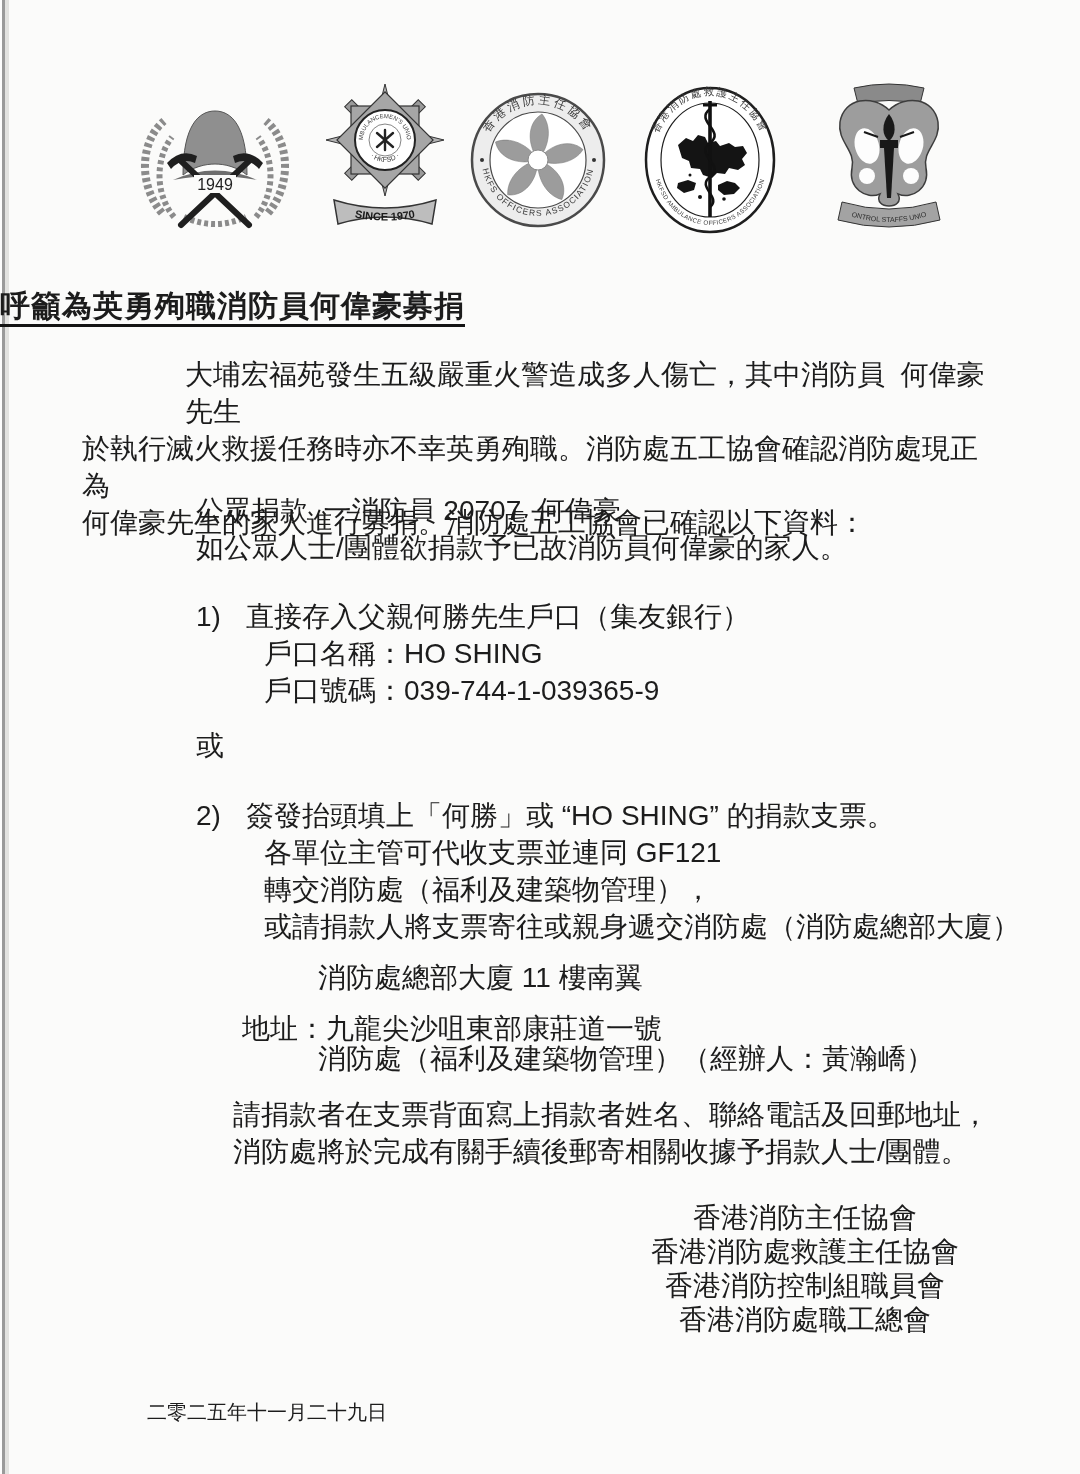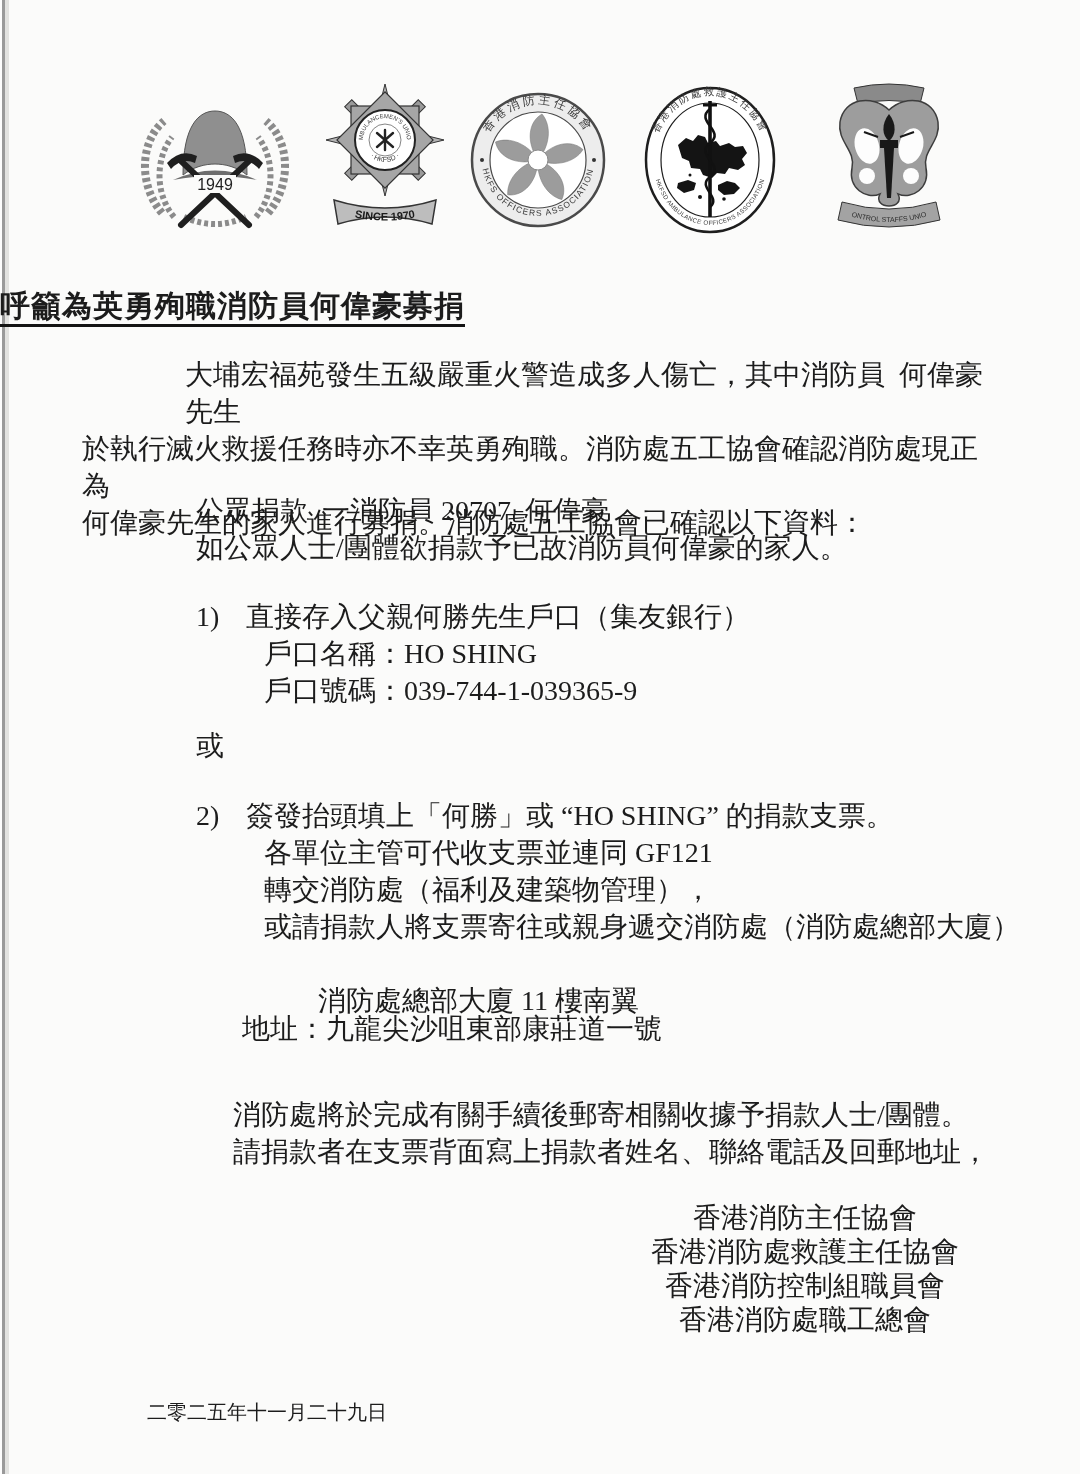--- a/index.html
+++ b/index.html
@@ -7,38 +7,38 @@
     width:1080px;height:1474px;position:relative;
     background:#f2f2f0;
     font-family:"Liberation Sans","DejaVu Sans",sans-serif;
     color:#1c1c1c;
   }
   .page{position:absolute;inset:0;background:#fbfbfa;overflow:hidden;}
   .scan-edge{
     position:absolute;left:0;top:0;bottom:0;width:12px;
     background:linear-gradient(to right,#fdfdfd 0 2px,#9a9a9a 2px 5px,#e2e2e0 5px 9px,rgba(0,0,0,0) 9px);
   }
-  .blk{position:absolute;font-size:28px;line-height:37px;font-family:Liberation Serif, serif;}
+  .blk{position:absolute;font-size:28px;line-height:37px;}
   .blk div{white-space:pre-wrap;}
   .doc-title{
     position:absolute;top:286px;left:0;width:100%;
     font-size:30px;font-weight:bold;letter-spacing:1px;line-height:40px;
   }
   .doc-title span{border-bottom:3px solid #141414;padding-bottom:2px;}
   .intro{top:356px;left:82px;width:915px;}
   .intro .first{padding-left:103px;}
   .donation{top:492px;left:196px;}
   .method1{top:598px;left:196px;}
   .or-word{top:727px;left:196px;}
   .method2{top:797px;left:196px;}
   .numrow{display:flex;}
   .num{flex:0 0 50px;width:50px;}
   .sub{margin-left:68px;}
   .addr1{top:966px;left:242px;margin-top:44px;}
-  .addr2{top:982px;left:318px;}
+  .addr2{top:959px;left:318px;}
   .addr3{top:1040px;left:318px;}
   .note{top:1096px;left:233px;}
   .sigs{position:absolute;top:1201px;left:560px;width:490px;text-align:center;
         font-size:28px;line-height:34px;}
   .date{position:absolute;top:1399px;left:130px;font-size:20px;margin-left:17px;}
   .logo{position:absolute;}
   .logo svg{width:100%;height:100%;display:block;}
   #logo1{top:85px;left:124px;width:182px;height:152px;}
   #logo2{top:80px;left:322px;width:126px;height:158px;}
   #logo3{top:86px;left:468px;width:140px;height:148px;}
@@ -208,24 +208,25 @@
       <span class="num">2)</span>
       <span>簽發抬頭填上「何勝」或 “HO SHING” 的捐款支票。</span>
     </div>
     <div class="sub">各單位主管可代收支票並連同 GF121</div>
     <div class="sub">轉交消防處（福利及建築物管理），</div>
     <div class="sub">或請捐款人將支票寄往或親身遞交消防處（消防處總部大廈）</div>
   </div>
 
   <div class="blk addr1">地址：九龍尖沙咀東部康莊道一號</div>
   <div class="blk addr2">消防處總部大廈 11 樓南翼</div>
+  <div class="blk addr3">消防處（福利及建築物管理）（經辦人：黃瀚嶠）</div>
 
   <div class="blk note">
+    <div>請捐款者在支票背面寫上捐款者姓名、聯絡電話及回郵地址，</div>
     <div>消防處將於完成有關手續後郵寄相關收據予捐款人士/團體。</div>
-    <div>請捐款者在支票背面寫上捐款者姓名、聯絡電話及回郵地址，</div>
   </div>
 
   <div class="sigs">
     <div>香港消防主任協會</div>
     <div>香港消防處救護主任協會</div>
     <div>香港消防控制組職員會</div>
     <div>香港消防處職工總會</div>
   </div>
 
   <div class="date">二零二五年十一月二十九日</div>

